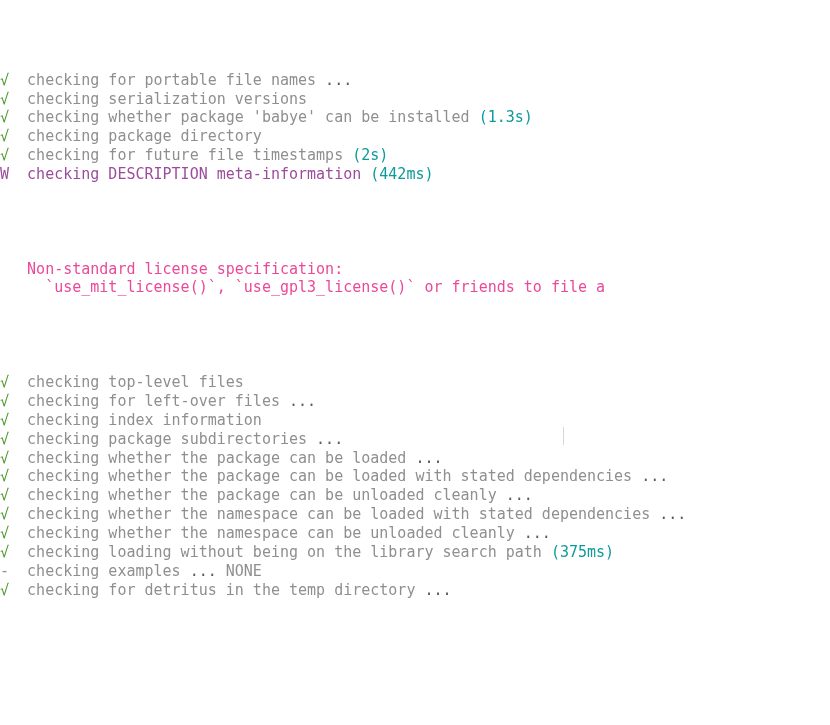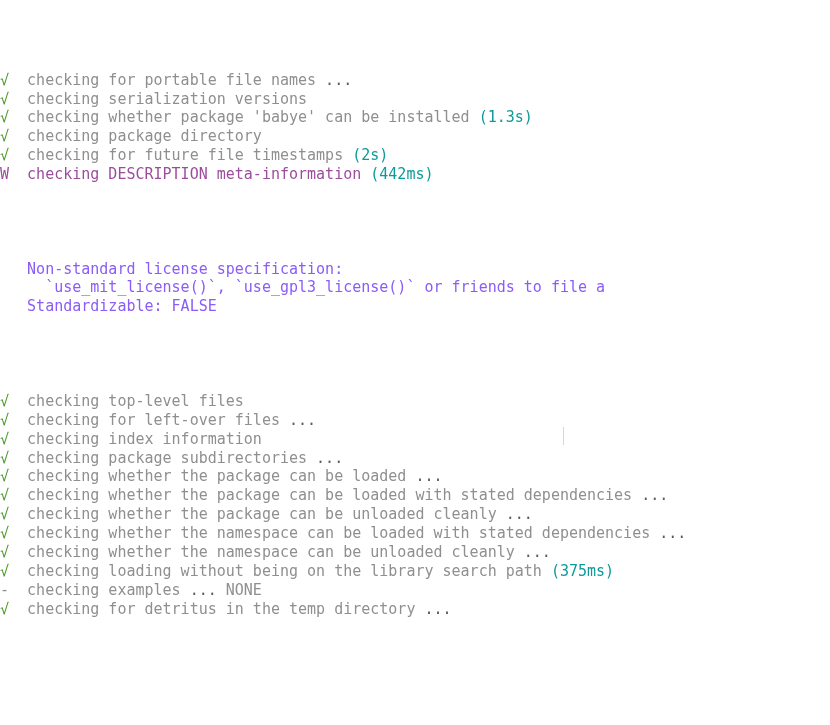--- a/index.html
+++ b/index.html
@@ -41,41 +41,41 @@
     line-height: 18.9px;
   }
   .blank { height: 18.9px; }
 
   
   .c-ok      { color: #4c9a2a; }        
   .c-dim     { color: #8f8f8f; text-align: right; }        
   .c-dots    { color: #5a5a5a; }        
   .c-time    { color: #0d9a9a; }        
   .c-warn    { color: #9b4d9b; }        
-  .c-body    { color: #8b5cf6; }
+  .c-body    { color: #ec4899; }
   .mouse-caret {
     position: absolute;
     left: 563px;
     top: 427px;
     width: 1px;
     height: 18px;
     background: #d6d6d6;
   }
 </style>
 </head>
 <body>
 
 <div id="console">
   <div class="console-inner">
 
     
     <div id="checks-top"><div class="line"><span class="c-ok">√</span><span>  </span><span class="c-dim">checking for portable file names </span><span class="c-dots">...</span></div><div class="line"><span class="c-ok">√</span><span>  </span><span class="c-dim">checking serialization versions</span></div><div class="line"><span class="c-ok">√</span><span>  </span><span class="c-dim">checking whether package 'babye' can be installed </span><span class="c-time">(1.3s)</span></div><div class="line"><span class="c-ok">√</span><span>  </span><span class="c-dim">checking package directory</span></div><div class="line"><span class="c-ok">√</span><span>  </span><span class="c-dim">checking for future file timestamps </span><span class="c-time">(2s)</span></div><div class="line"><span class="c-warn">W</span><span>  </span><span class="c-warn">checking DESCRIPTION meta-information </span><span class="c-time">(442ms)</span></div></div>
 
     
-    <div id="warn-top"><div class="line c-body">   Non-standard license specification:</div><div class="line c-body">     `use_mit_license()`, `use_gpl3_license()` or friends to file a</div><div class="line c-body">   Standardizable: FALSE</div></div>
+    <div id="warn-top"><div class="line c-body">   Non-standard license specification:</div><div class="line c-body">     `use_mit_license()`, `use_gpl3_license()` or friends to file a</div></div>
 
     
     <div id="checks-bottom"><div class="line"><span class="c-ok">√</span><span>  </span><span class="c-dim">checking top-level files</span></div><div class="line"><span class="c-ok">√</span><span>  </span><span class="c-dim">checking for left-over files </span><span class="c-dots">...</span></div><div class="line"><span class="c-ok">√</span><span>  </span><span class="c-dim">checking index information</span></div><div class="line"><span class="c-ok">√</span><span>  </span><span class="c-dim">checking package subdirectories </span><span class="c-dots">...</span></div><div class="line"><span class="c-ok">√</span><span>  </span><span class="c-dim">checking whether the package can be loaded </span><span class="c-dots">...</span></div><div class="line"><span class="c-ok">√</span><span>  </span><span class="c-dim">checking whether the package can be loaded with stated dependencies </span><span class="c-dots">...</span></div><div class="line"><span class="c-ok">√</span><span>  </span><span class="c-dim">checking whether the package can be unloaded cleanly </span><span class="c-dots">...</span></div><div class="line"><span class="c-ok">√</span><span>  </span><span class="c-dim">checking whether the namespace can be loaded with stated dependencies </span><span class="c-dots">...</span></div><div class="line"><span class="c-ok">√</span><span>  </span><span class="c-dim">checking whether the namespace can be unloaded cleanly </span><span class="c-dots">...</span></div><div class="line"><span class="c-ok">√</span><span>  </span><span class="c-dim">checking loading without being on the library search path </span><span class="c-time">(375ms)</span></div><div class="line"><span class="c-dim">-</span><span>  </span><span class="c-dim">checking examples </span><span class="c-dots">...</span><span class="c-dim"> NONE</span></div><div class="line"><span class="c-ok">√</span><span>  </span><span class="c-dim">checking for detritus in the temp directory </span><span class="c-dots">...</span></div></div>
 
     <div class="blank"></div>
 
     
     
 
     

